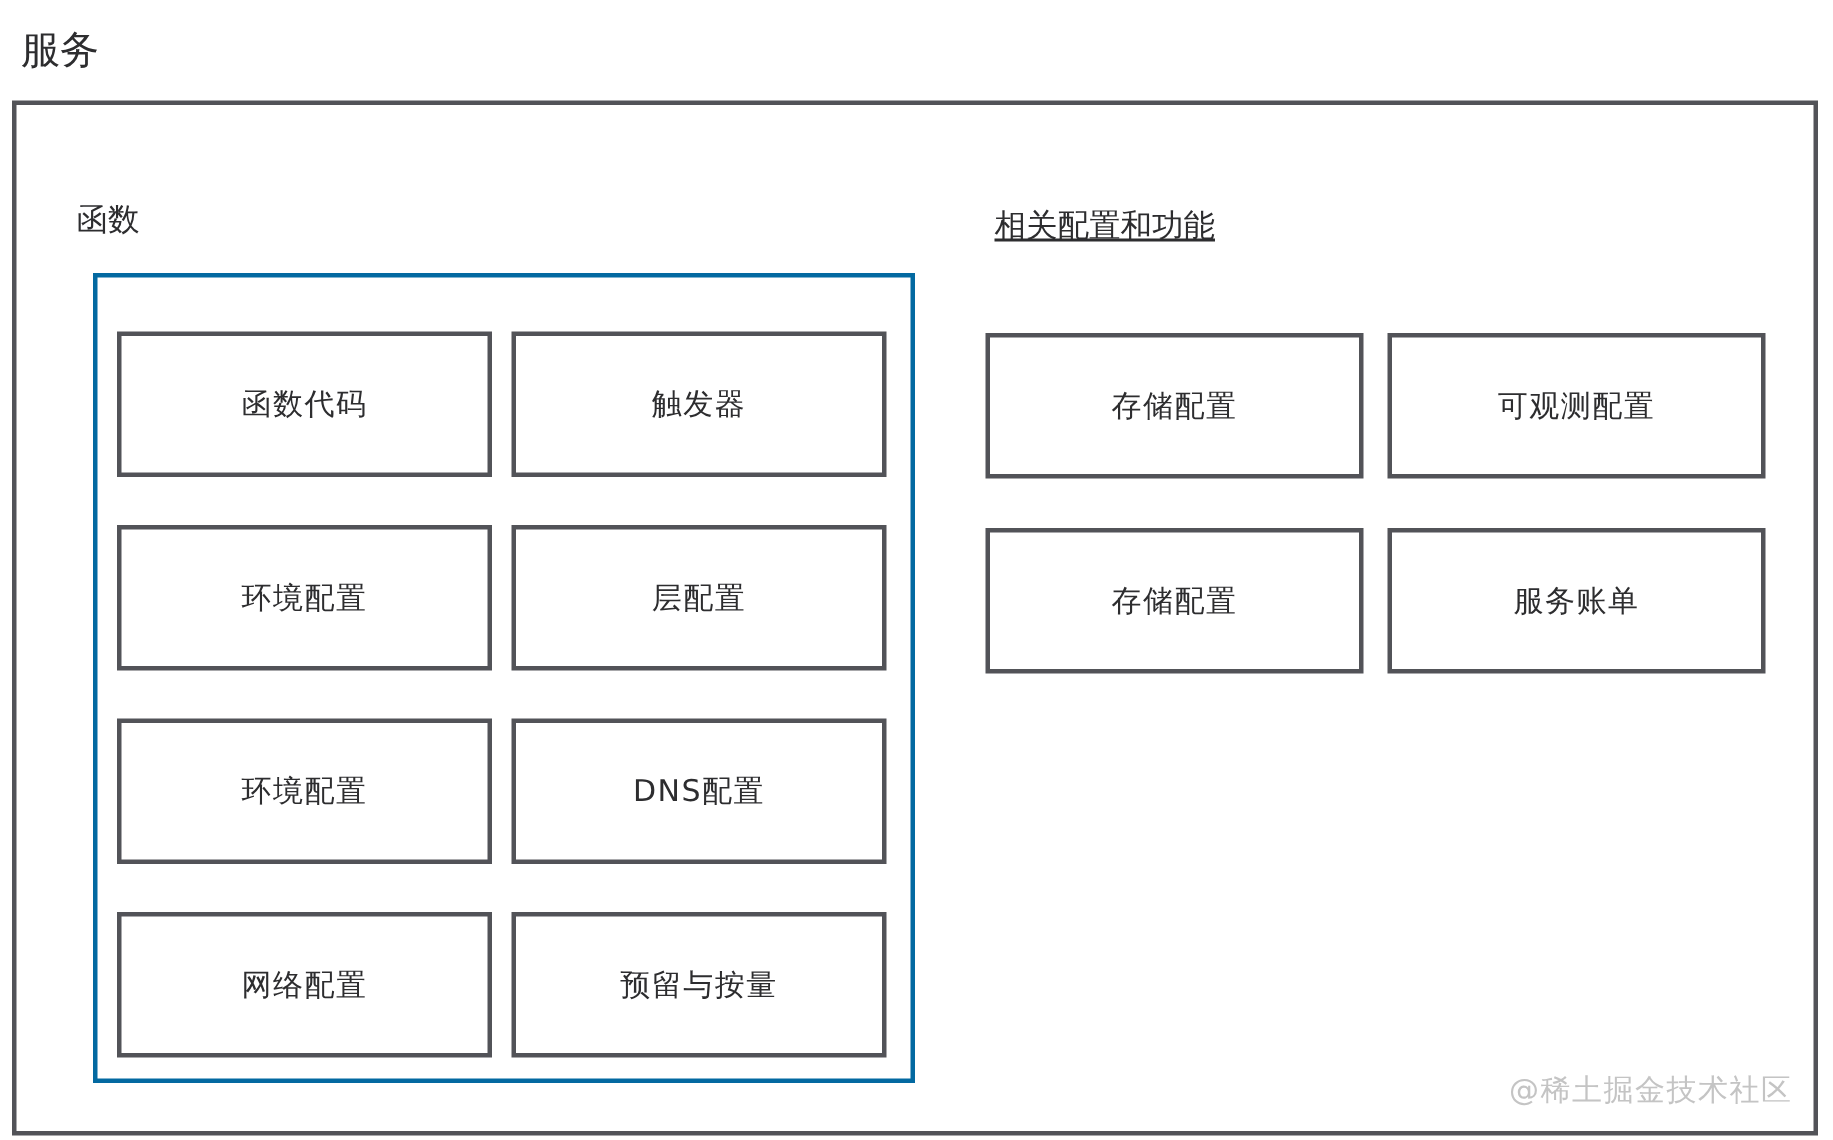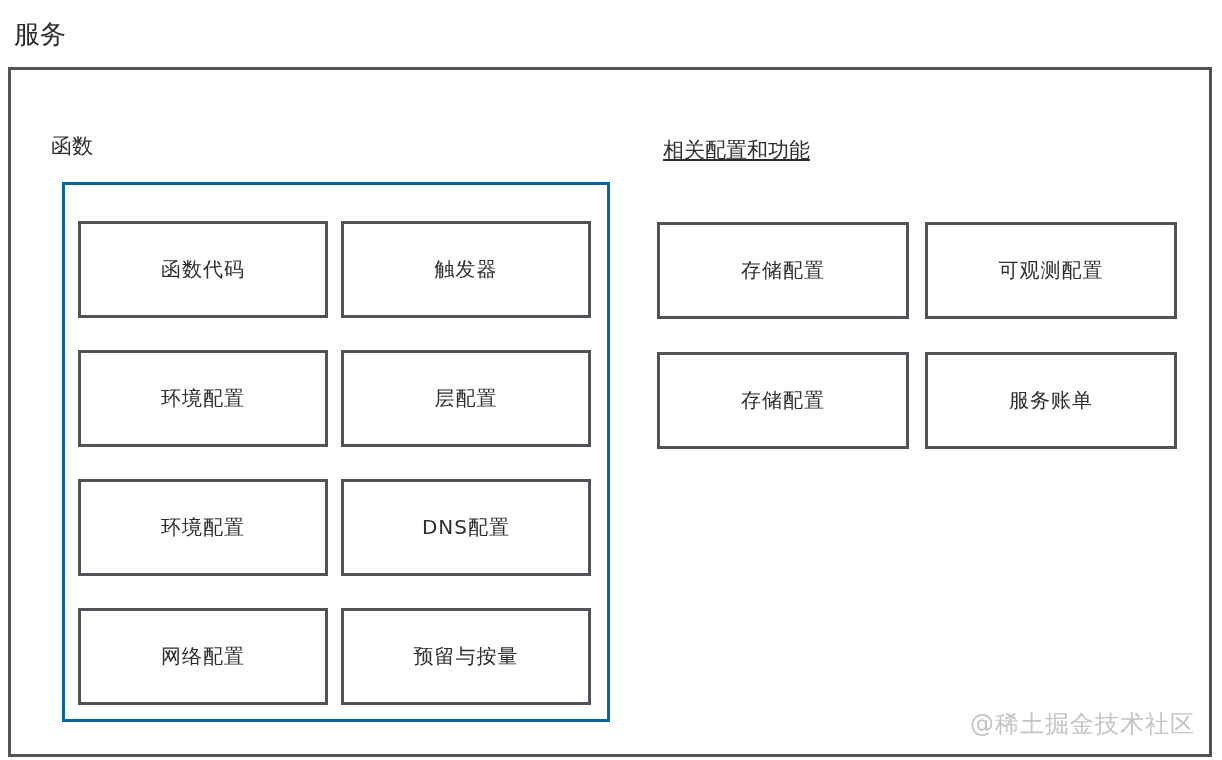--- a/index.html
+++ b/index.html
@@ -87,21 +87,21 @@
     justify-content: center;
     font-size: 20px;
     color: #2d2d2f;
     letter-spacing: 1px;
     white-space: nowrap;
   }
   .watermark {
     position: absolute;
     right: 14px;
     bottom: 14px;
-    font-size: 24px;
+    font-size: 20px;
     color: #c4c4c4;
     letter-spacing: 1px;
   }
 </style>
 </head>
 <body>
 
 <div class="page-title">服务</div>
 
 <div class="outer-box">

